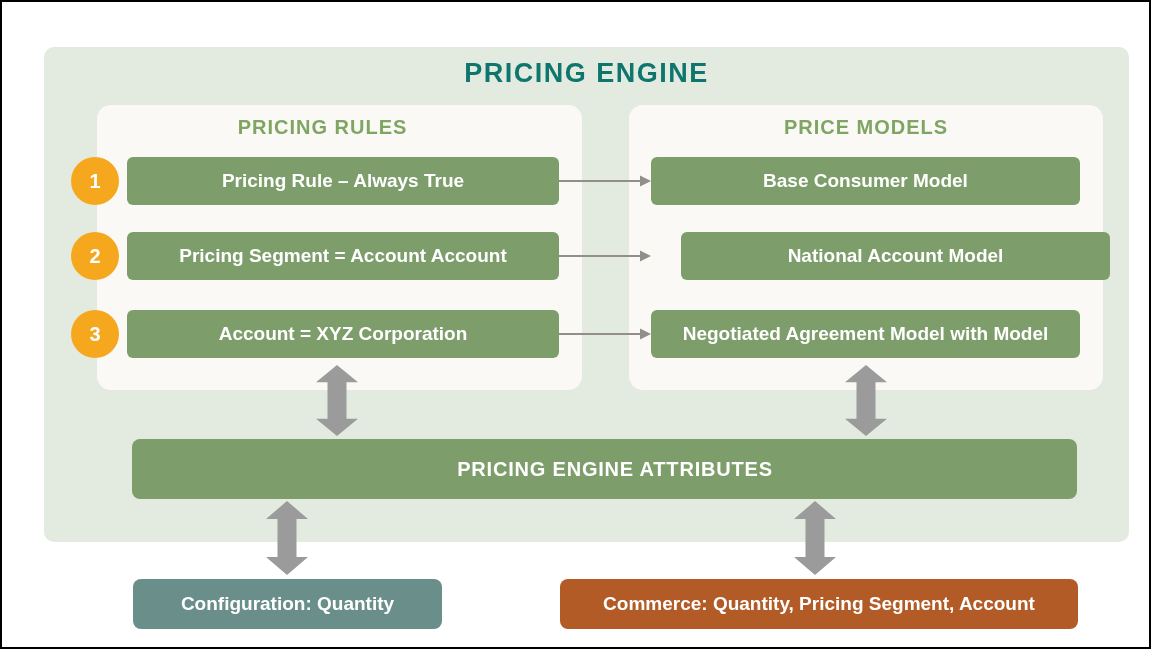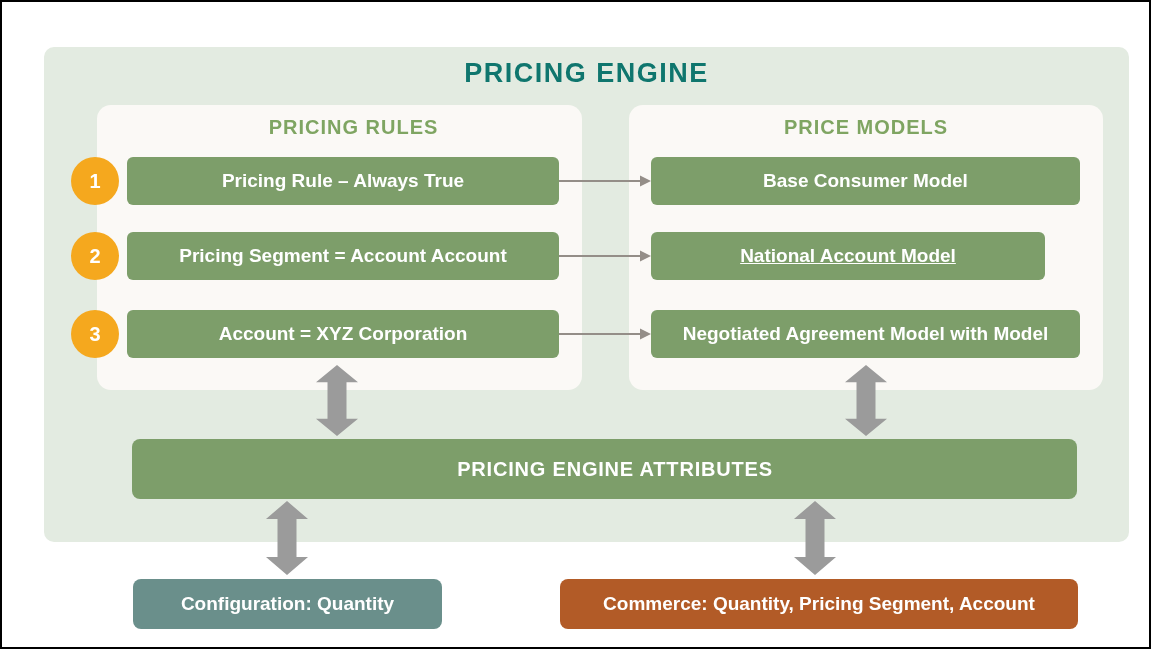--- a/index.html
+++ b/index.html
@@ -59,40 +59,40 @@
 </head>
 <body>
 
 <div class="page">
 
   <div class="abs container" style="left:42px;top:45px;width:1085px;height:495px;"></div>
 
   <div class="abs diagram-title" style="left:42px;top:56px;width:1085px;">PRICING ENGINE</div>
 
   <div class="abs panel" style="left:95px;top:103px;width:485px;height:285px;"></div>
-  <div class="abs panel-title" style="left:109px;top:114px;width:485px;">PRICING RULES</div>
+  <div class="abs panel-title" style="left:78px;top:114px;width:485px;">PRICING RULES</div>
 
   <div class="abs panel" style="left:627px;top:103px;width:474px;height:285px;"></div>
   <div class="abs panel-title" style="left:627px;top:114px;width:474px;">PRICE MODELS</div>
 
   <div class="abs badge" style="left:69px;top:155px;width:48px;height:48px;">1</div>
   <div class="abs green-box" style="left:125px;top:155px;width:432px;height:48px;">Pricing Rule – Always True</div>
   <svg class="abs" style="left:557px;top:172px;" width="92" height="14" viewBox="0 0 92 14">
     <line x1="0" y1="7" x2="81" y2="7" stroke="#948e88" stroke-width="2"></line>
     <polygon points="81,1.5 92,7 81,12.5" fill="#948e88"></polygon>
   </svg>
   <div class="abs green-box" style="left:649px;top:155px;width:429px;height:48px;">Base Consumer Model</div>
 
   <div class="abs badge" style="left:69px;top:230px;width:48px;height:48px;">2</div>
   <div class="abs green-box" style="left:125px;top:230px;width:432px;height:48px;">Pricing Segment = Account Account</div>
   <svg class="abs" style="left:557px;top:247px;" width="92" height="14" viewBox="0 0 92 14">
     <line x1="0" y1="7" x2="81" y2="7" stroke="#948e88" stroke-width="2"></line>
     <polygon points="81,1.5 92,7 81,12.5" fill="#948e88"></polygon>
   </svg>
-  <div class="abs green-box" style="left:649px;top:230px;width:394px;height:48px;text-decoration:underline;">National Account Model</div>
+  <div class="abs green-box" style="left:679px;top:230px;width:429px;height:48px;">National Account Model</div>
 
   <div class="abs badge" style="left:69px;top:308px;width:48px;height:48px;">3</div>
   <div class="abs green-box" style="left:125px;top:308px;width:432px;height:48px;">Account = XYZ Corporation</div>
   <svg class="abs" style="left:557px;top:325px;" width="92" height="14" viewBox="0 0 92 14">
     <line x1="0" y1="7" x2="81" y2="7" stroke="#948e88" stroke-width="2"></line>
     <polygon points="81,1.5 92,7 81,12.5" fill="#948e88"></polygon>
   </svg>
   <div class="abs green-box" style="left:649px;top:308px;width:429px;height:48px;">Negotiated Agreement Model with Model</div>
 
   <svg class="abs" style="left:313px;top:363px;" width="44" height="71" viewBox="0 0 44 74" preserveAspectRatio="none">

